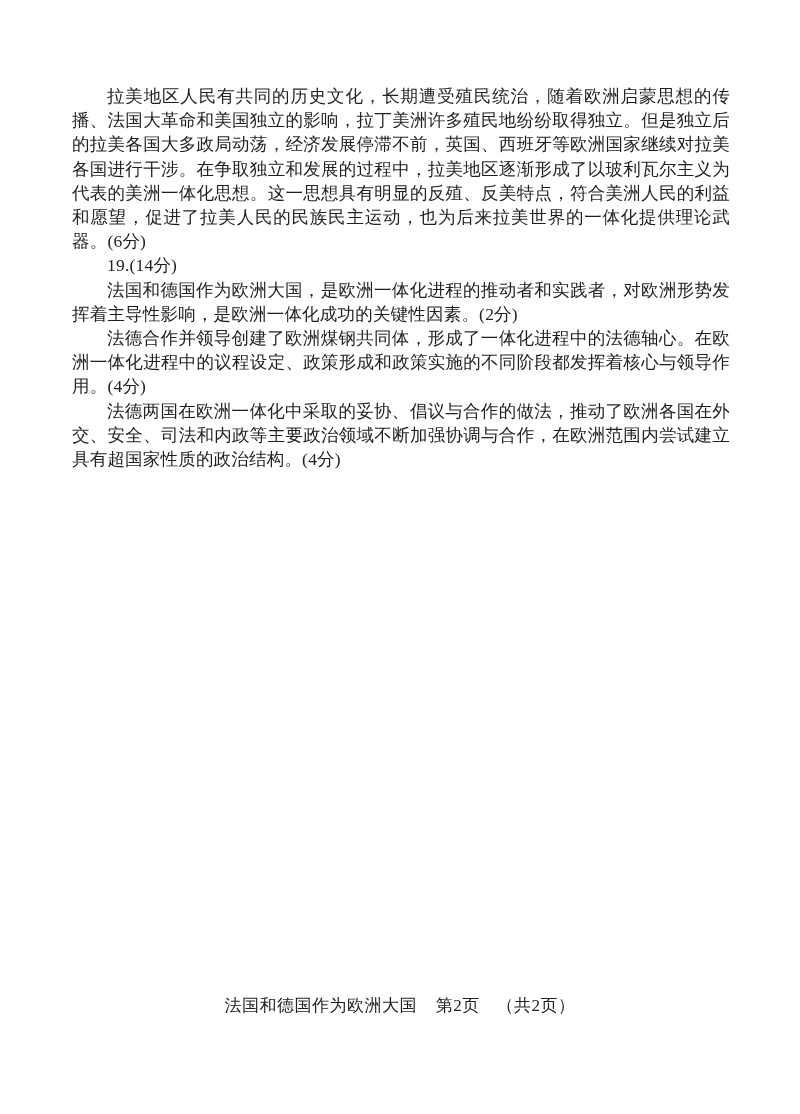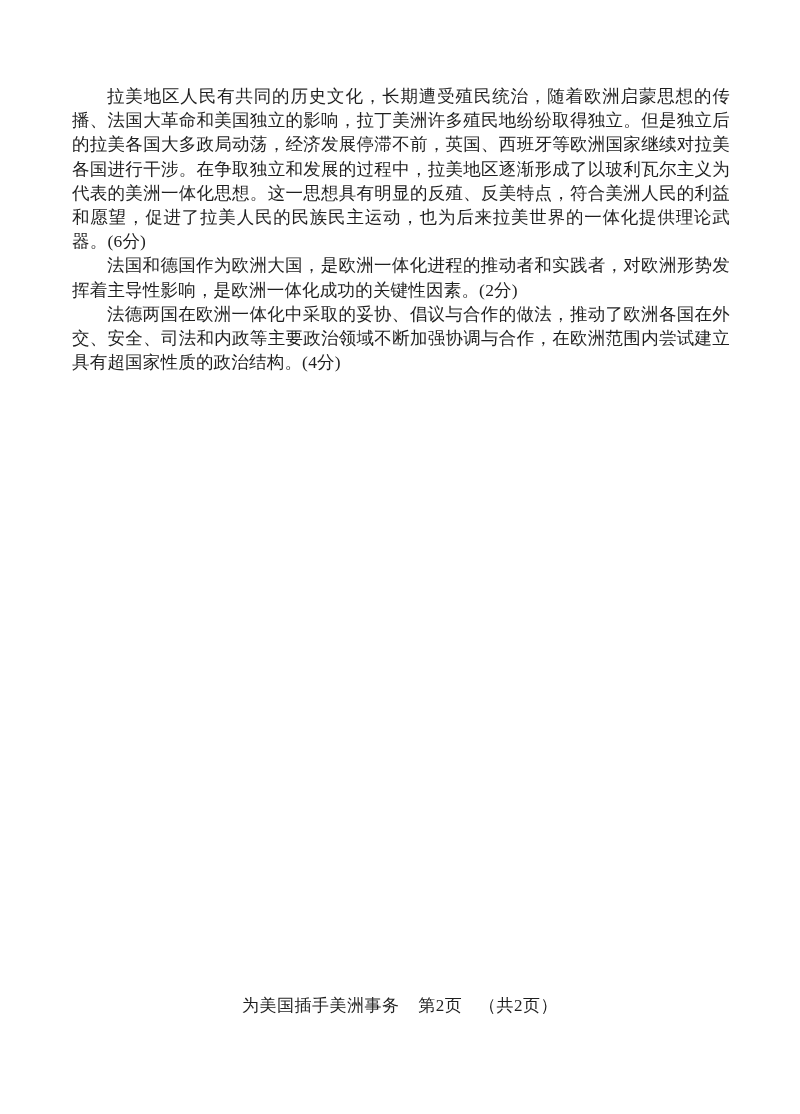--- a/index.html
+++ b/index.html
@@ -44,23 +44,25 @@
   .footer .footer-page { margin-left: 14px; }
   .footer .footer-total { margin-left: 12px; }
 </style>
 </head>
 <body>
 
 <div class="page">
 
   <div class="content">
     <p>拉美地区人民有共同的历史文化，长期遭受殖民统治，随着欧洲启蒙思想的传播、法国大革命和美国独立的影响，拉丁美洲许多殖民地纷纷取得独立。但是独立后的拉美各国大多政局动荡，经济发展停滞不前，英国、西班牙等欧洲国家继续对拉美各国进行干涉。在争取独立和发展的过程中，拉美地区逐渐形成了以玻利瓦尔主义为代表的美洲一体化思想。这一思想具有明显的反殖、反美特点，符合美洲人民的利益和愿望，促进了拉美人民的民族民主运动，也为后来拉美世界的一体化提供理论武器。(6分)</p>
+    <p>19.(14分)</p>
     <p>法国和德国作为欧洲大国，是欧洲一体化进程的推动者和实践者，对欧洲形势发挥着主导性影响，是欧洲一体化成功的关键性因素。(2分)</p>
+    <p>法德合作并领导创建了欧洲煤钢共同体，形成了一体化进程中的法德轴心。在欧洲一体化进程中的议程设定、政策形成和政策实施的不同阶段都发挥着核心与领导作用。(4分)</p>
     <p>法德两国在欧洲一体化中采取的妥协、倡议与合作的做法，推动了欧洲各国在外交、安全、司法和内政等主要政治领域不断加强协调与合作，在欧洲范围内尝试建立具有超国家性质的政治结构。(4分)</p>
   </div>
 
   <div class="footer">
-    <span class="footer-title">为美国插手美洲事务</span>
+    <span class="footer-title">法国和德国作为欧洲大国</span>
     <span class="footer-page">第2页</span>
     <span class="footer-total">（共2页）</span>
   </div>
 
 </div>
 
 </body></html>

